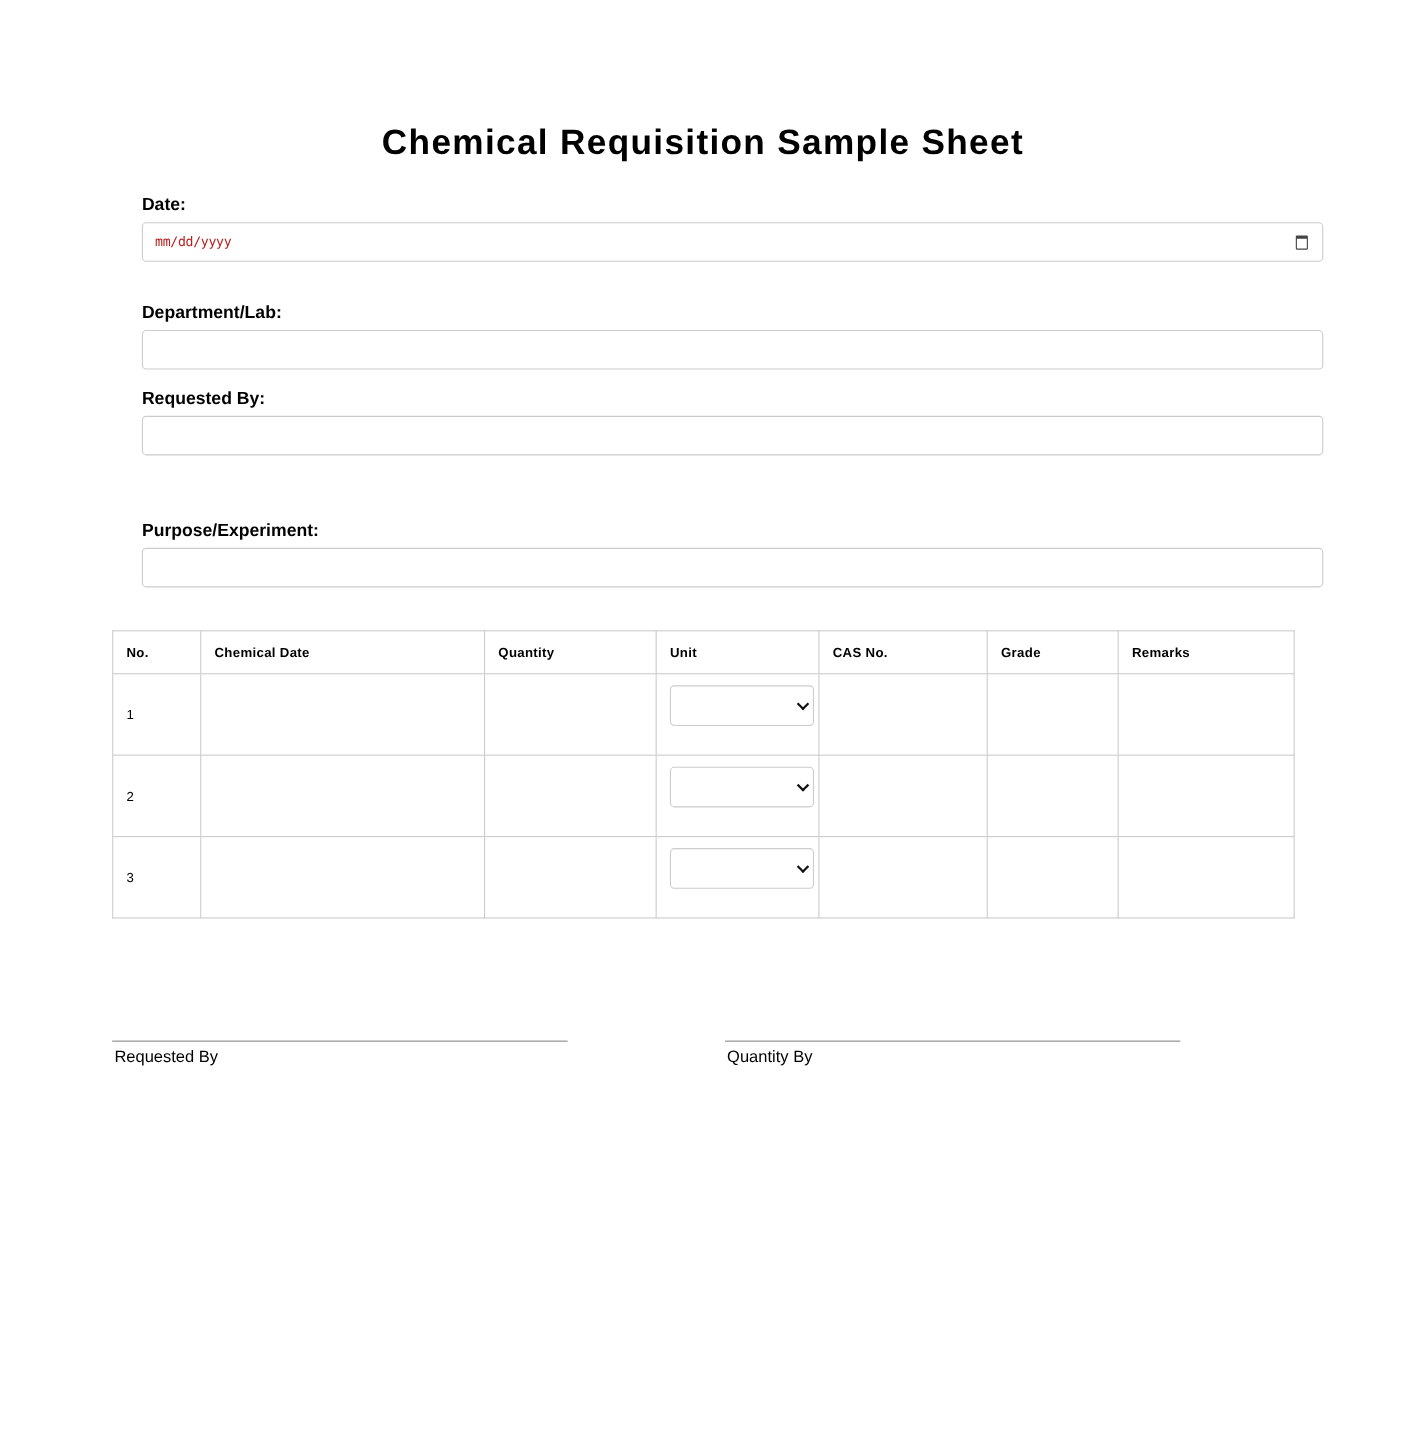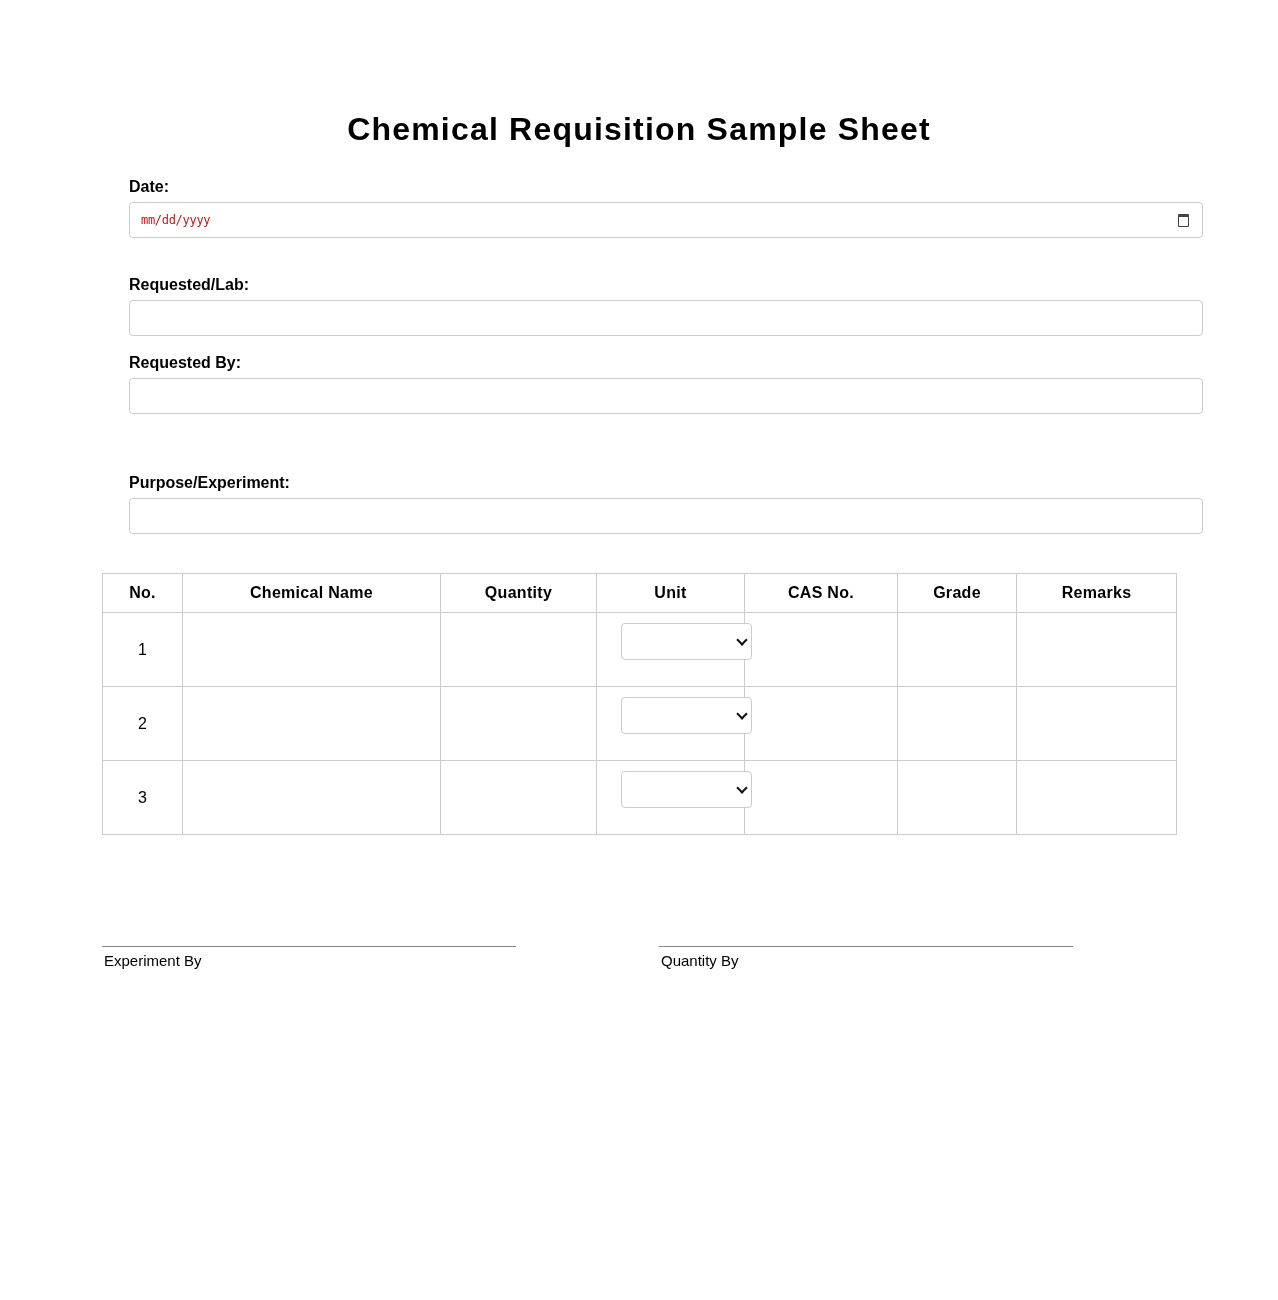--- a/index.html
+++ b/index.html
@@ -29,22 +29,22 @@
     }
     .cal-icon {
       position: absolute; right: 13px; top: 11px; width: 9px; height: 9px;
       border: 1.5px solid #444; border-top-width: 3px; border-radius: 1px;
     }
     table.items {
       position: absolute; left: 0; top: 573px; width: 1075px;
       border-collapse: collapse; table-layout: fixed;
     }
     table.items th, table.items td {
-      border: 1px solid #cccccc; padding: 0 24px; text-align: center;
-      font-size: 16px;
+      border: 1px solid #cccccc; padding: 0 12px; text-align: left;
+      font-size: 12px;
     }
     table.items th { height: 38px; font-weight: bold; letter-spacing: 0.3px; }
     table.items td { height: 73px; vertical-align: middle; }
     table.items td.unit-cell { vertical-align: top; padding-top: 10px; height: 63px; }
     .select {
       box-sizing: border-box; width: 131px; height: 37px;
       border: 1px solid #cccccc; border-radius: 4px; background: #fff;
       position: relative;
     }
     .chev {
@@ -69,21 +69,21 @@
 
   <div class="field" style="top:178px;">
     <label>Date:</label>
     <div class="input date-input">
       <span class="placeholder">mm/dd/yyyy</span>
       <span class="cal-icon"></span>
     </div>
   </div>
 
   <div class="field" style="top:276px;">
-    <label>Requested/Lab:</label>
+    <label>Department/Lab:</label>
     <div class="input"></div>
   </div>
 
   <div class="field" style="top:354px;">
     <label>Requested By:</label>
     <div class="input"></div>
   </div>
 
   <div class="field" style="top:474px;">
     <label>Purpose/Experiment:</label>
@@ -96,21 +96,21 @@
       <col style="width:258px">
       <col style="width:156px">
       <col style="width:148px">
       <col style="width:153px">
       <col style="width:119px">
       <col style="width:160px">
     </colgroup>
     <thead>
       <tr>
         <th>No.</th>
-        <th>Chemical Name</th>
+        <th>Chemical Date</th>
         <th>Quantity</th>
         <th>Unit</th>
         <th>CAS No.</th>
         <th>Grade</th>
         <th>Remarks</th>
       </tr>
     </thead>
     <tbody>
       <tr>
         <td>1</td>
@@ -152,21 +152,21 @@
         </td>
         <td></td>
         <td></td>
         <td></td>
       </tr>
     </tbody>
   </table>
 
   <div class="sig" style="left:0;">
     <div class="line"></div>
-    <div class="sig-label">Experiment By</div>
+    <div class="sig-label">Requested By</div>
   </div>
 
   <div class="sig" style="left:557px;">
     <div class="line"></div>
     <div class="sig-label">Quantity By</div>
   </div>
 
 </div>
 
 </body></html>

